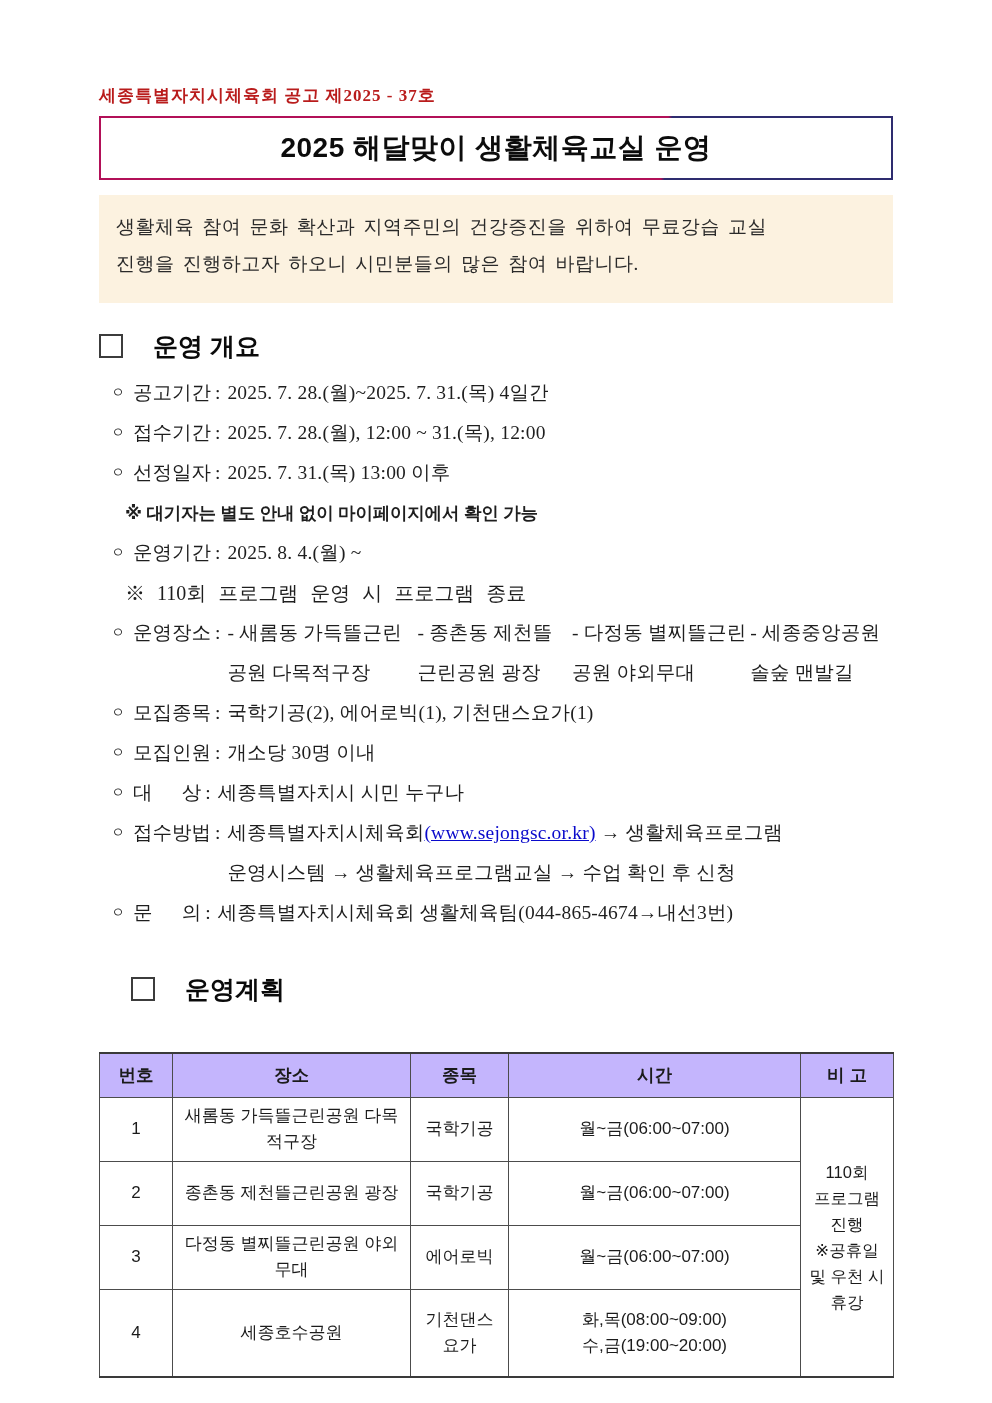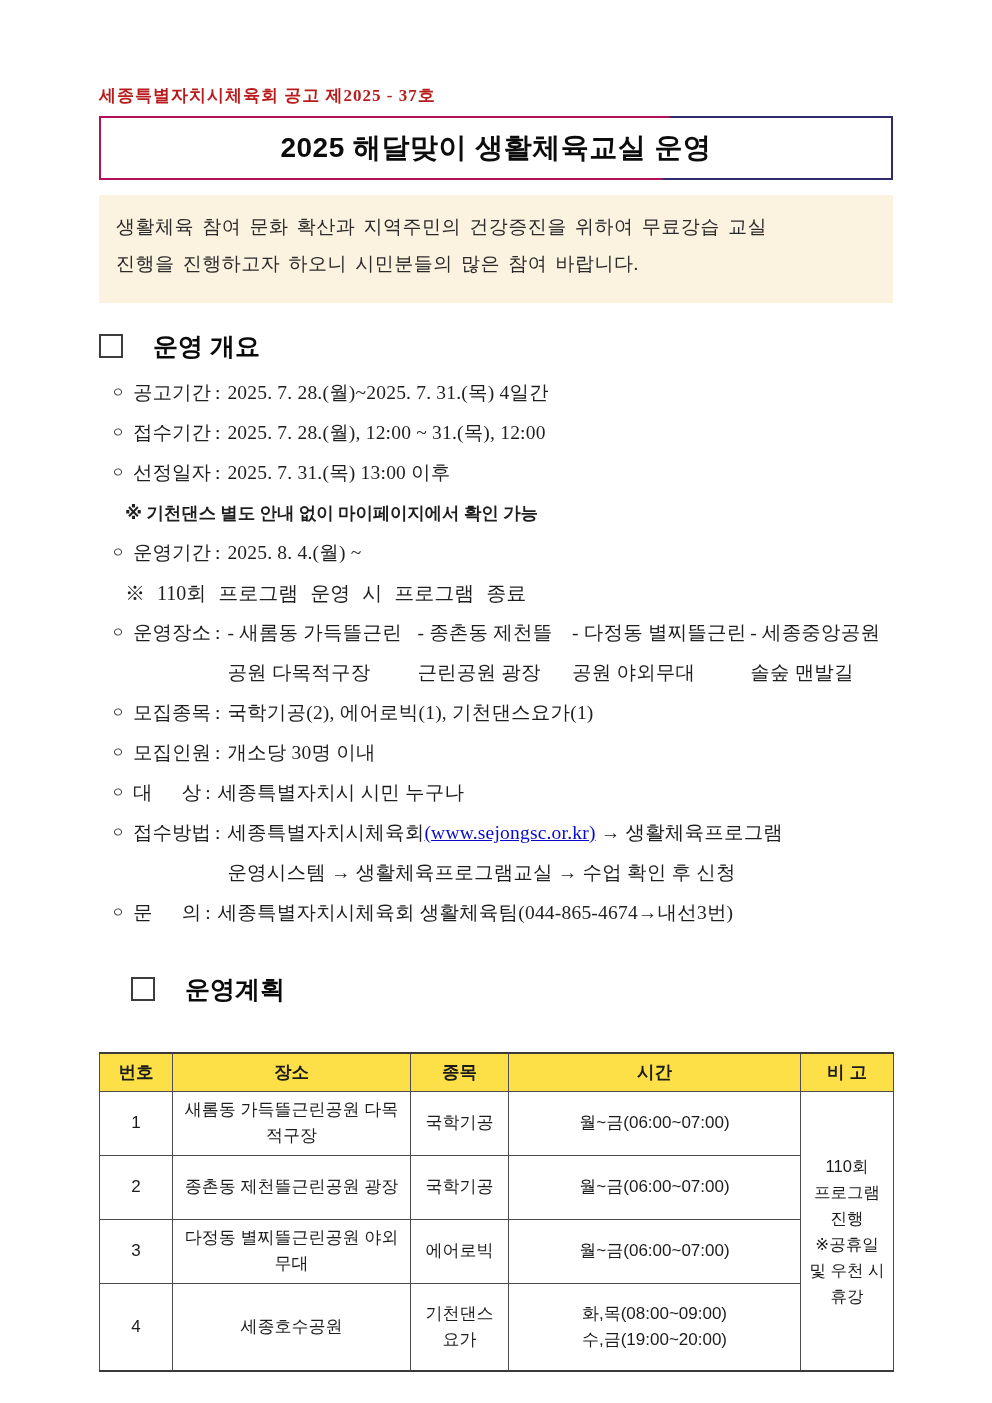--- a/index.html
+++ b/index.html
@@ -103,23 +103,23 @@
     table-layout:fixed;
   }
   .plan-table th,.plan-table td{
     border:1px solid #4c4c4c;
     text-align:center;vertical-align:middle;
     padding:2px 4px;
     box-sizing:border-box;
   }
   .plan-table{border-top:2.5px solid #3a3a3a;border-bottom:2.5px solid #3a3a3a;}
   .plan-table th{
-    background:#fde047;
+    background:#c4b5fd;
     font-weight:bold;font-size:17.5px;
-    height:38px;
+    height:44px;
   }
   .plan-table td{line-height:26px;}
   .row-std{height:64px;}
   .row-tall{height:88px;}
   .pre{white-space:pre-line;}
   .remark-cell{line-height:30px;white-space:pre-line;font-size:16.5px;}
 </style>
 </head>
 <body>
 
@@ -158,21 +158,21 @@
         <span class="value">2025. 7. 28.(월), 12:00 ~ 31.(목), 12:00</span>
       </div>
 
       <div class="ov-row">
         <span class="bullet">ㅇ</span>
         <span class="label">선정일자</span>
         <span class="colon">:</span>
         <span class="value">2025. 7. 31.(목) 13:00 이후</span>
       </div>
 
-      <div class="ov-note bold">※ 기천댄스 별도 안내 없이 마이페이지에서 확인 가능</div>
+      <div class="ov-note bold">※ 대기자는 별도 안내 없이 마이페이지에서 확인 가능</div>
 
       <div class="ov-row">
         <span class="bullet">ㅇ</span>
         <span class="label">운영기간</span>
         <span class="colon">:</span>
         <span class="value">2025. 8. 4.(월) ~</span>
       </div>
 
       <div class="ov-note serif">※ 110회 프로그램 운영 시 프로그램 종료</div>
 

